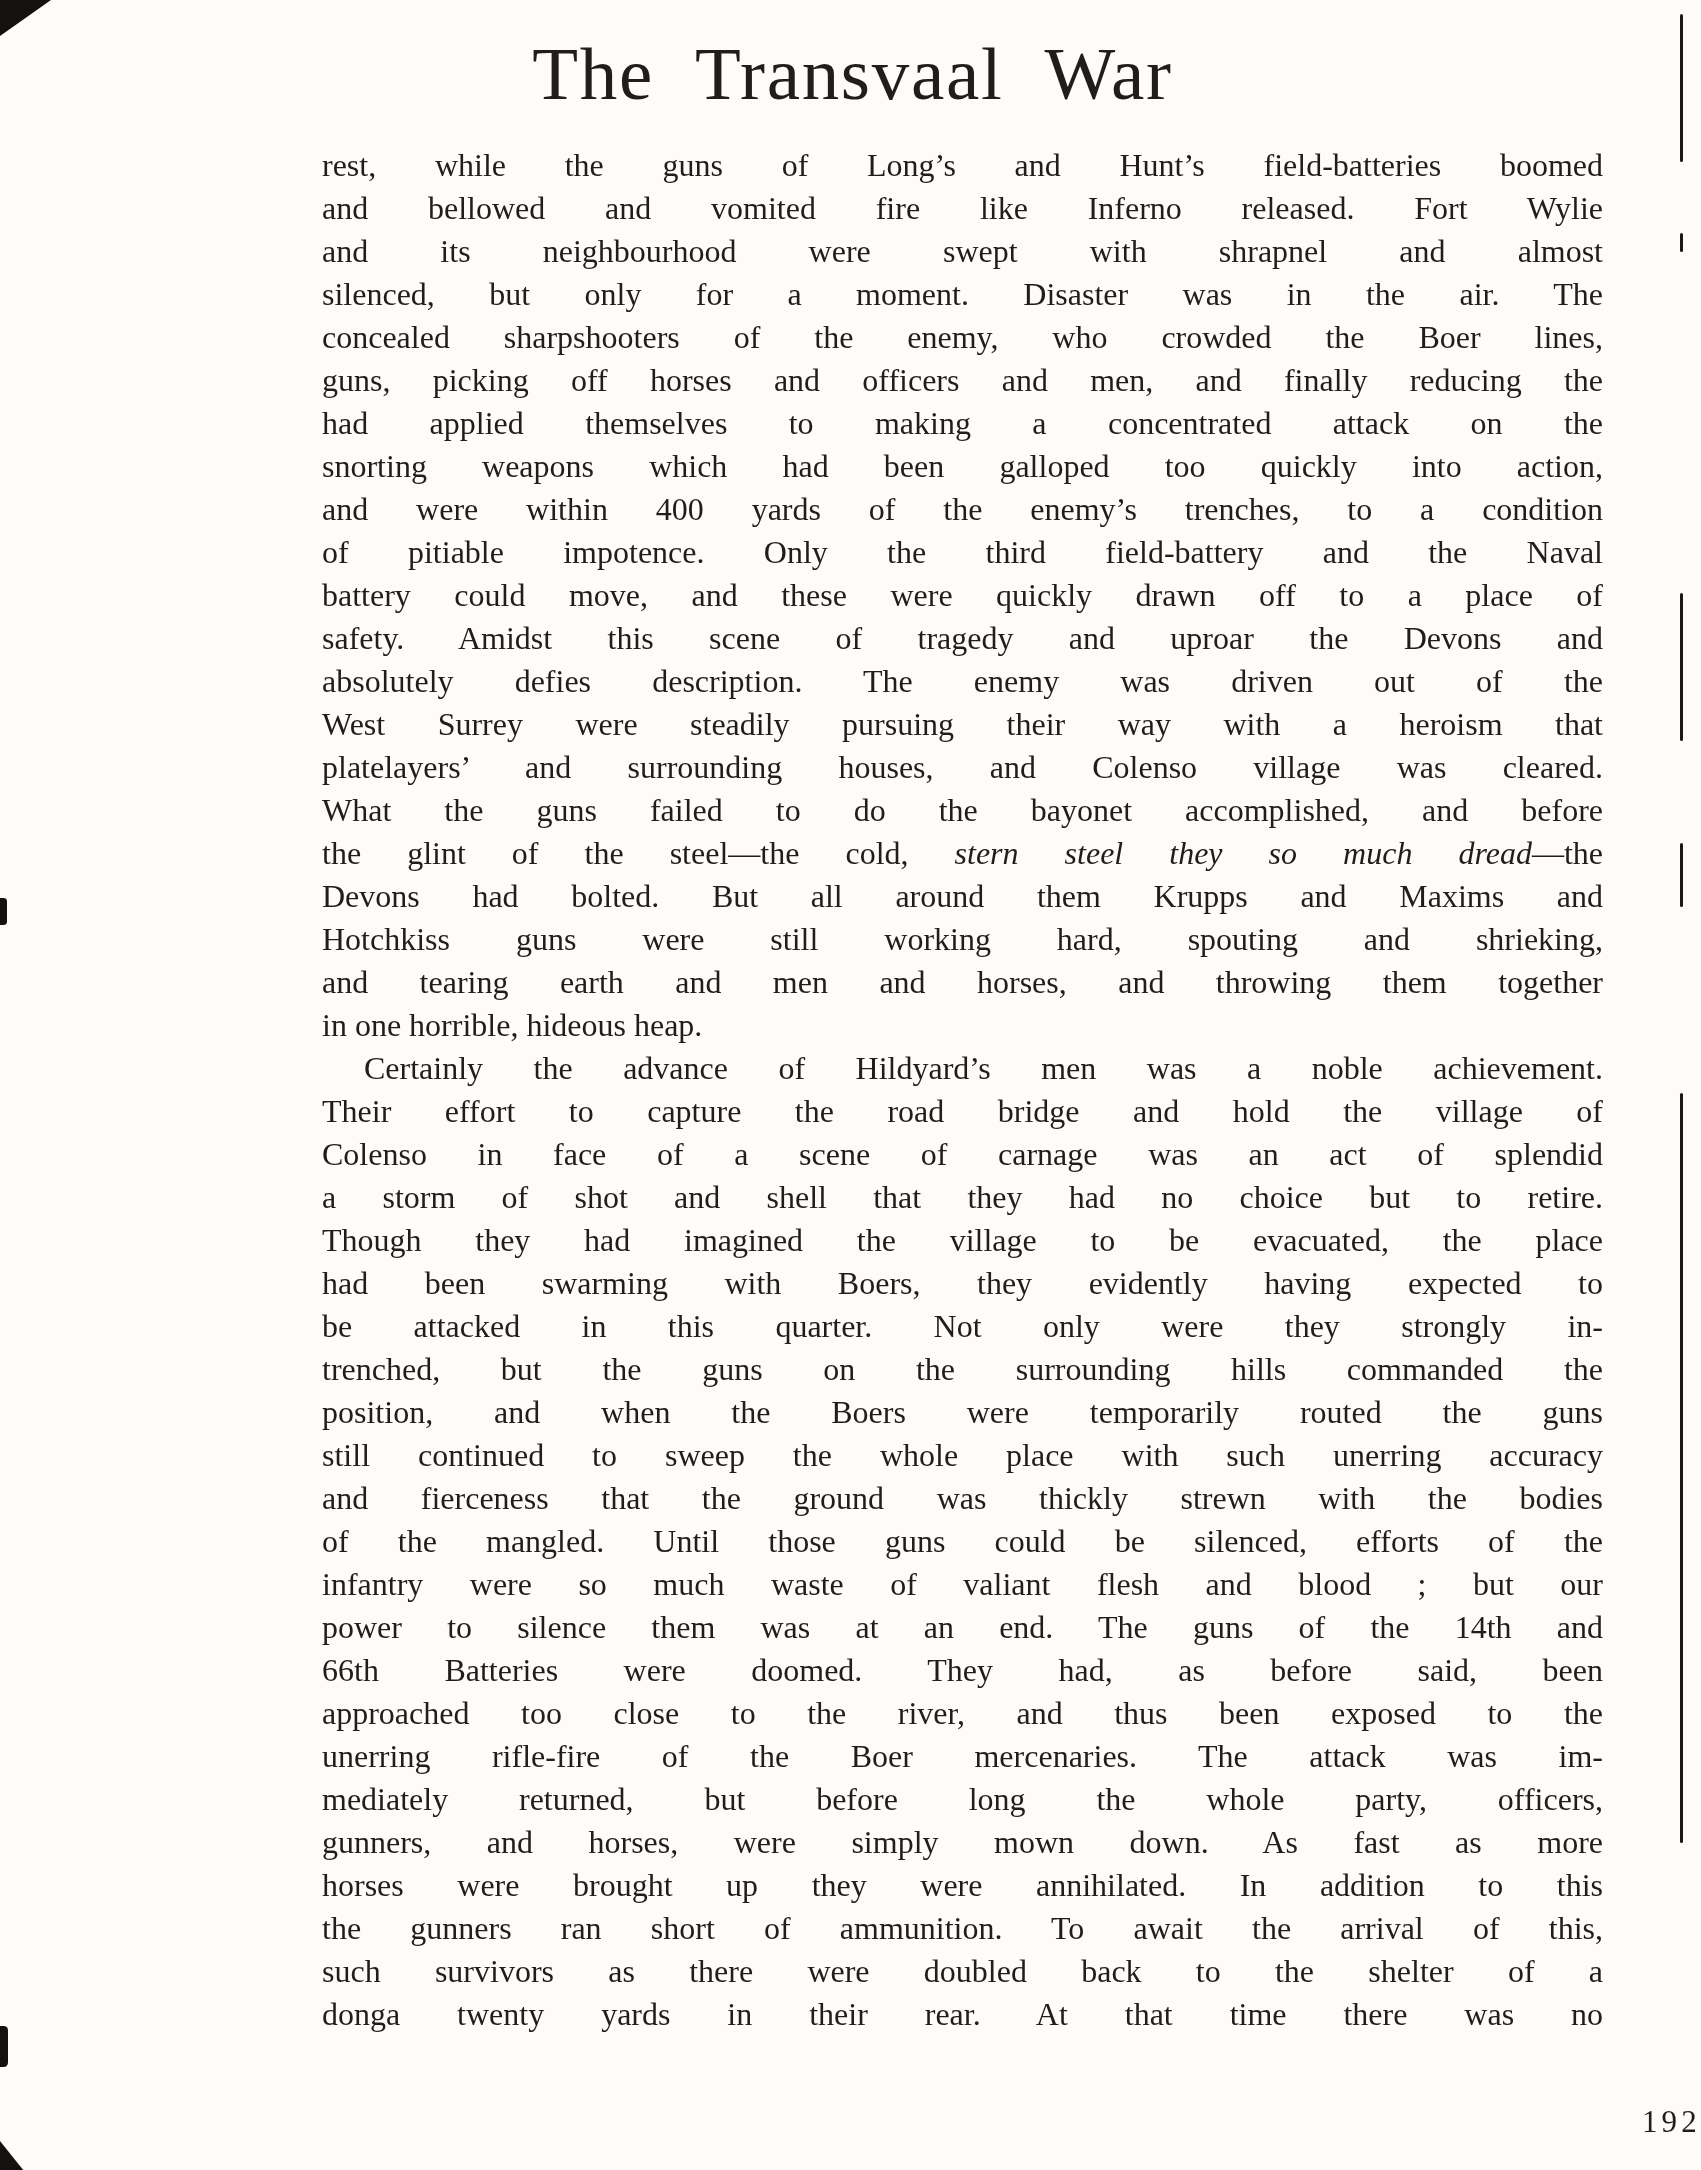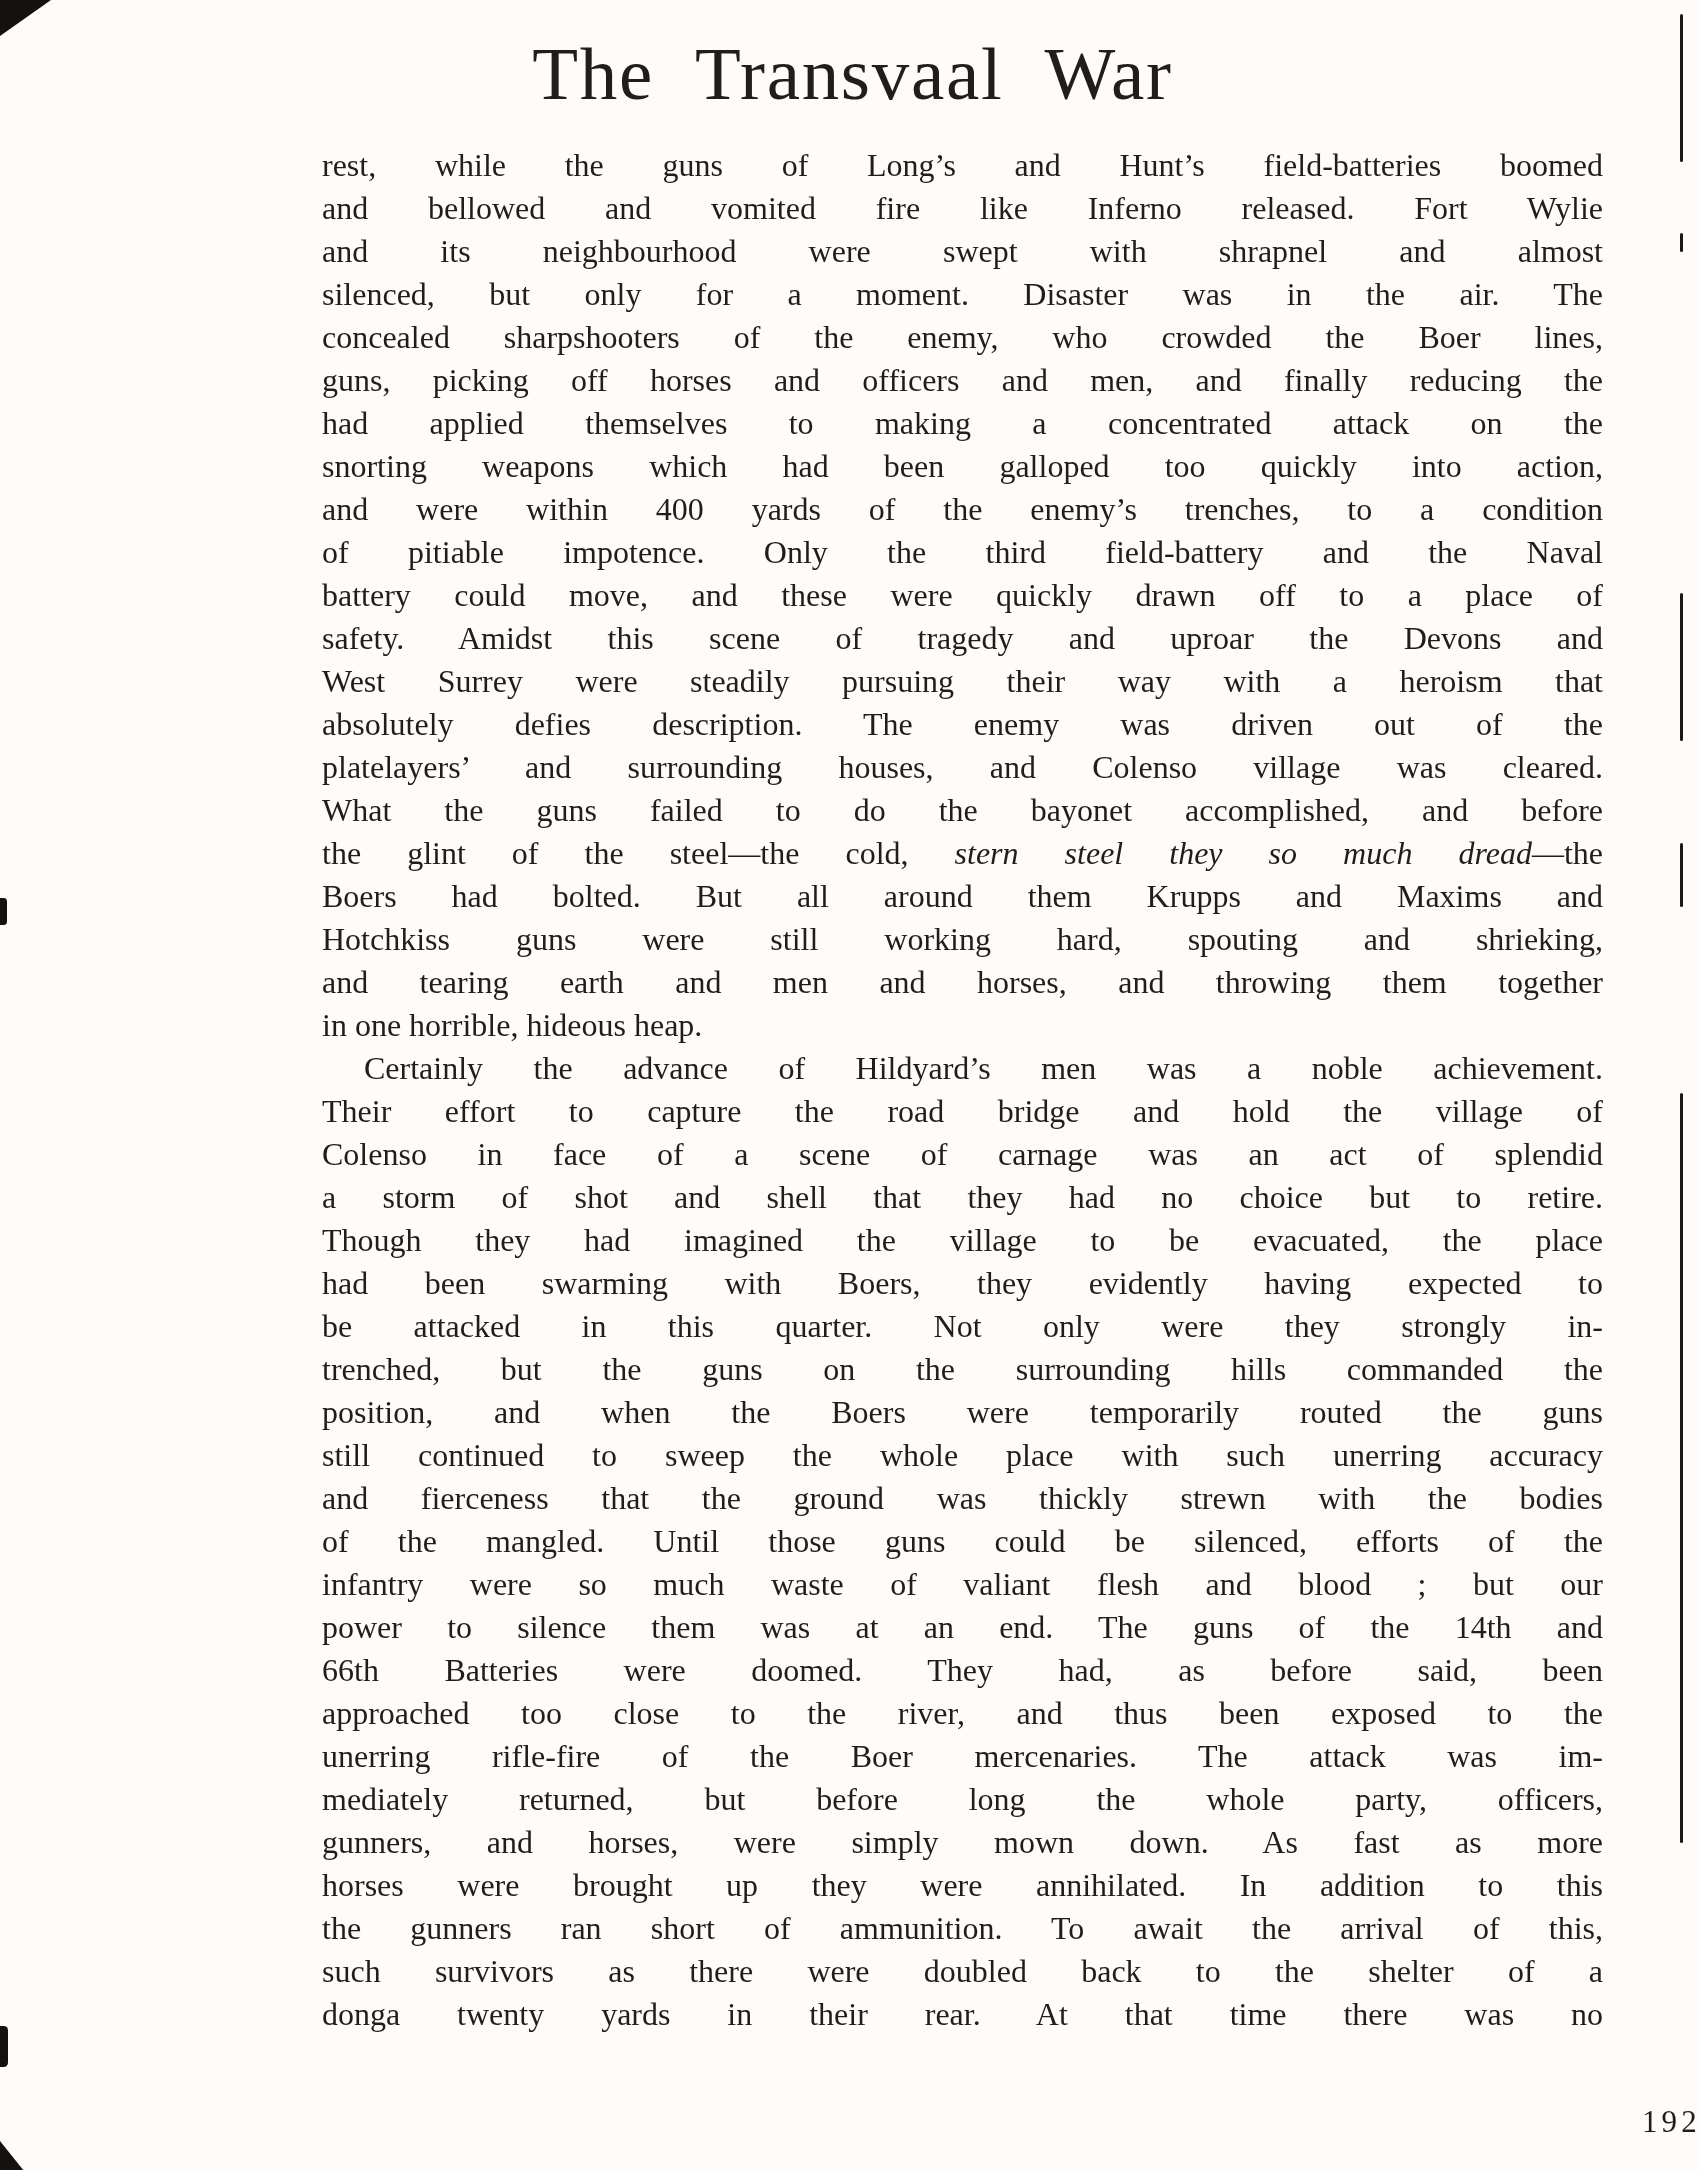--- a/index.html
+++ b/index.html
@@ -104,26 +104,26 @@
       <div class="line">and its neighbourhood were swept with shrapnel and almost</div>
       <div class="line">silenced, but only for a moment. Disaster was in the air. The</div>
       <div class="line">concealed sharpshooters of the enemy, who crowded the Boer lines,</div>
       <div class="line">guns, picking off horses and officers and men, and finally reducing the</div>
       <div class="line">had applied themselves to making a concentrated attack on the</div>
       <div class="line">snorting weapons which had been galloped too quickly into action,</div>
       <div class="line">and were within 400 yards of the enemy’s trenches, to a condition</div>
       <div class="line">of pitiable impotence. Only the third field-battery and the Naval</div>
       <div class="line">battery could move, and these were quickly drawn off to a place of</div>
       <div class="line">safety. Amidst this scene of tragedy and uproar the Devons and</div>
+      <div class="line">absolutely defies description. The enemy was driven out of the</div>
       <div class="line">West Surrey were steadily pursuing their way with a heroism that</div>
-      <div class="line">absolutely defies description. The enemy was driven out of the</div>
       <div class="line">platelayers’ and surrounding houses, and Colenso village was cleared.</div>
       <div class="line">What the guns failed to do the bayonet accomplished, and before</div>
       <div class="line"><span>the glint of the steel—the cold, </span><i>stern steel they so much dread</i><span>—the</span></div>
-      <div class="line">Boers had bolted. But all around them Krupps and Maxims and</div>
+      <div class="line">Devons had bolted. But all around them Krupps and Maxims and</div>
       <div class="line">Hotchkiss guns were still working hard, spouting and shrieking,</div>
       <div class="line">and tearing earth and men and horses, and throwing them together</div>
       <div class="line flush">in one horrible, hideous heap.</div>
       <div class="line indent">Certainly the advance of Hildyard’s men was a noble achievement.</div>
       <div class="line">Their effort to capture the road bridge and hold the village of</div>
       <div class="line">Colenso in face of a scene of carnage was an act of splendid</div>
       <div class="line">a storm of shot and shell that they had no choice but to retire.</div>
       <div class="line">Though they had imagined the village to be evacuated, the place</div>
       <div class="line">had been swarming with Boers, they evidently having expected to</div>
       <div class="line">be attacked in this quarter. Not only were they strongly in-</div>

